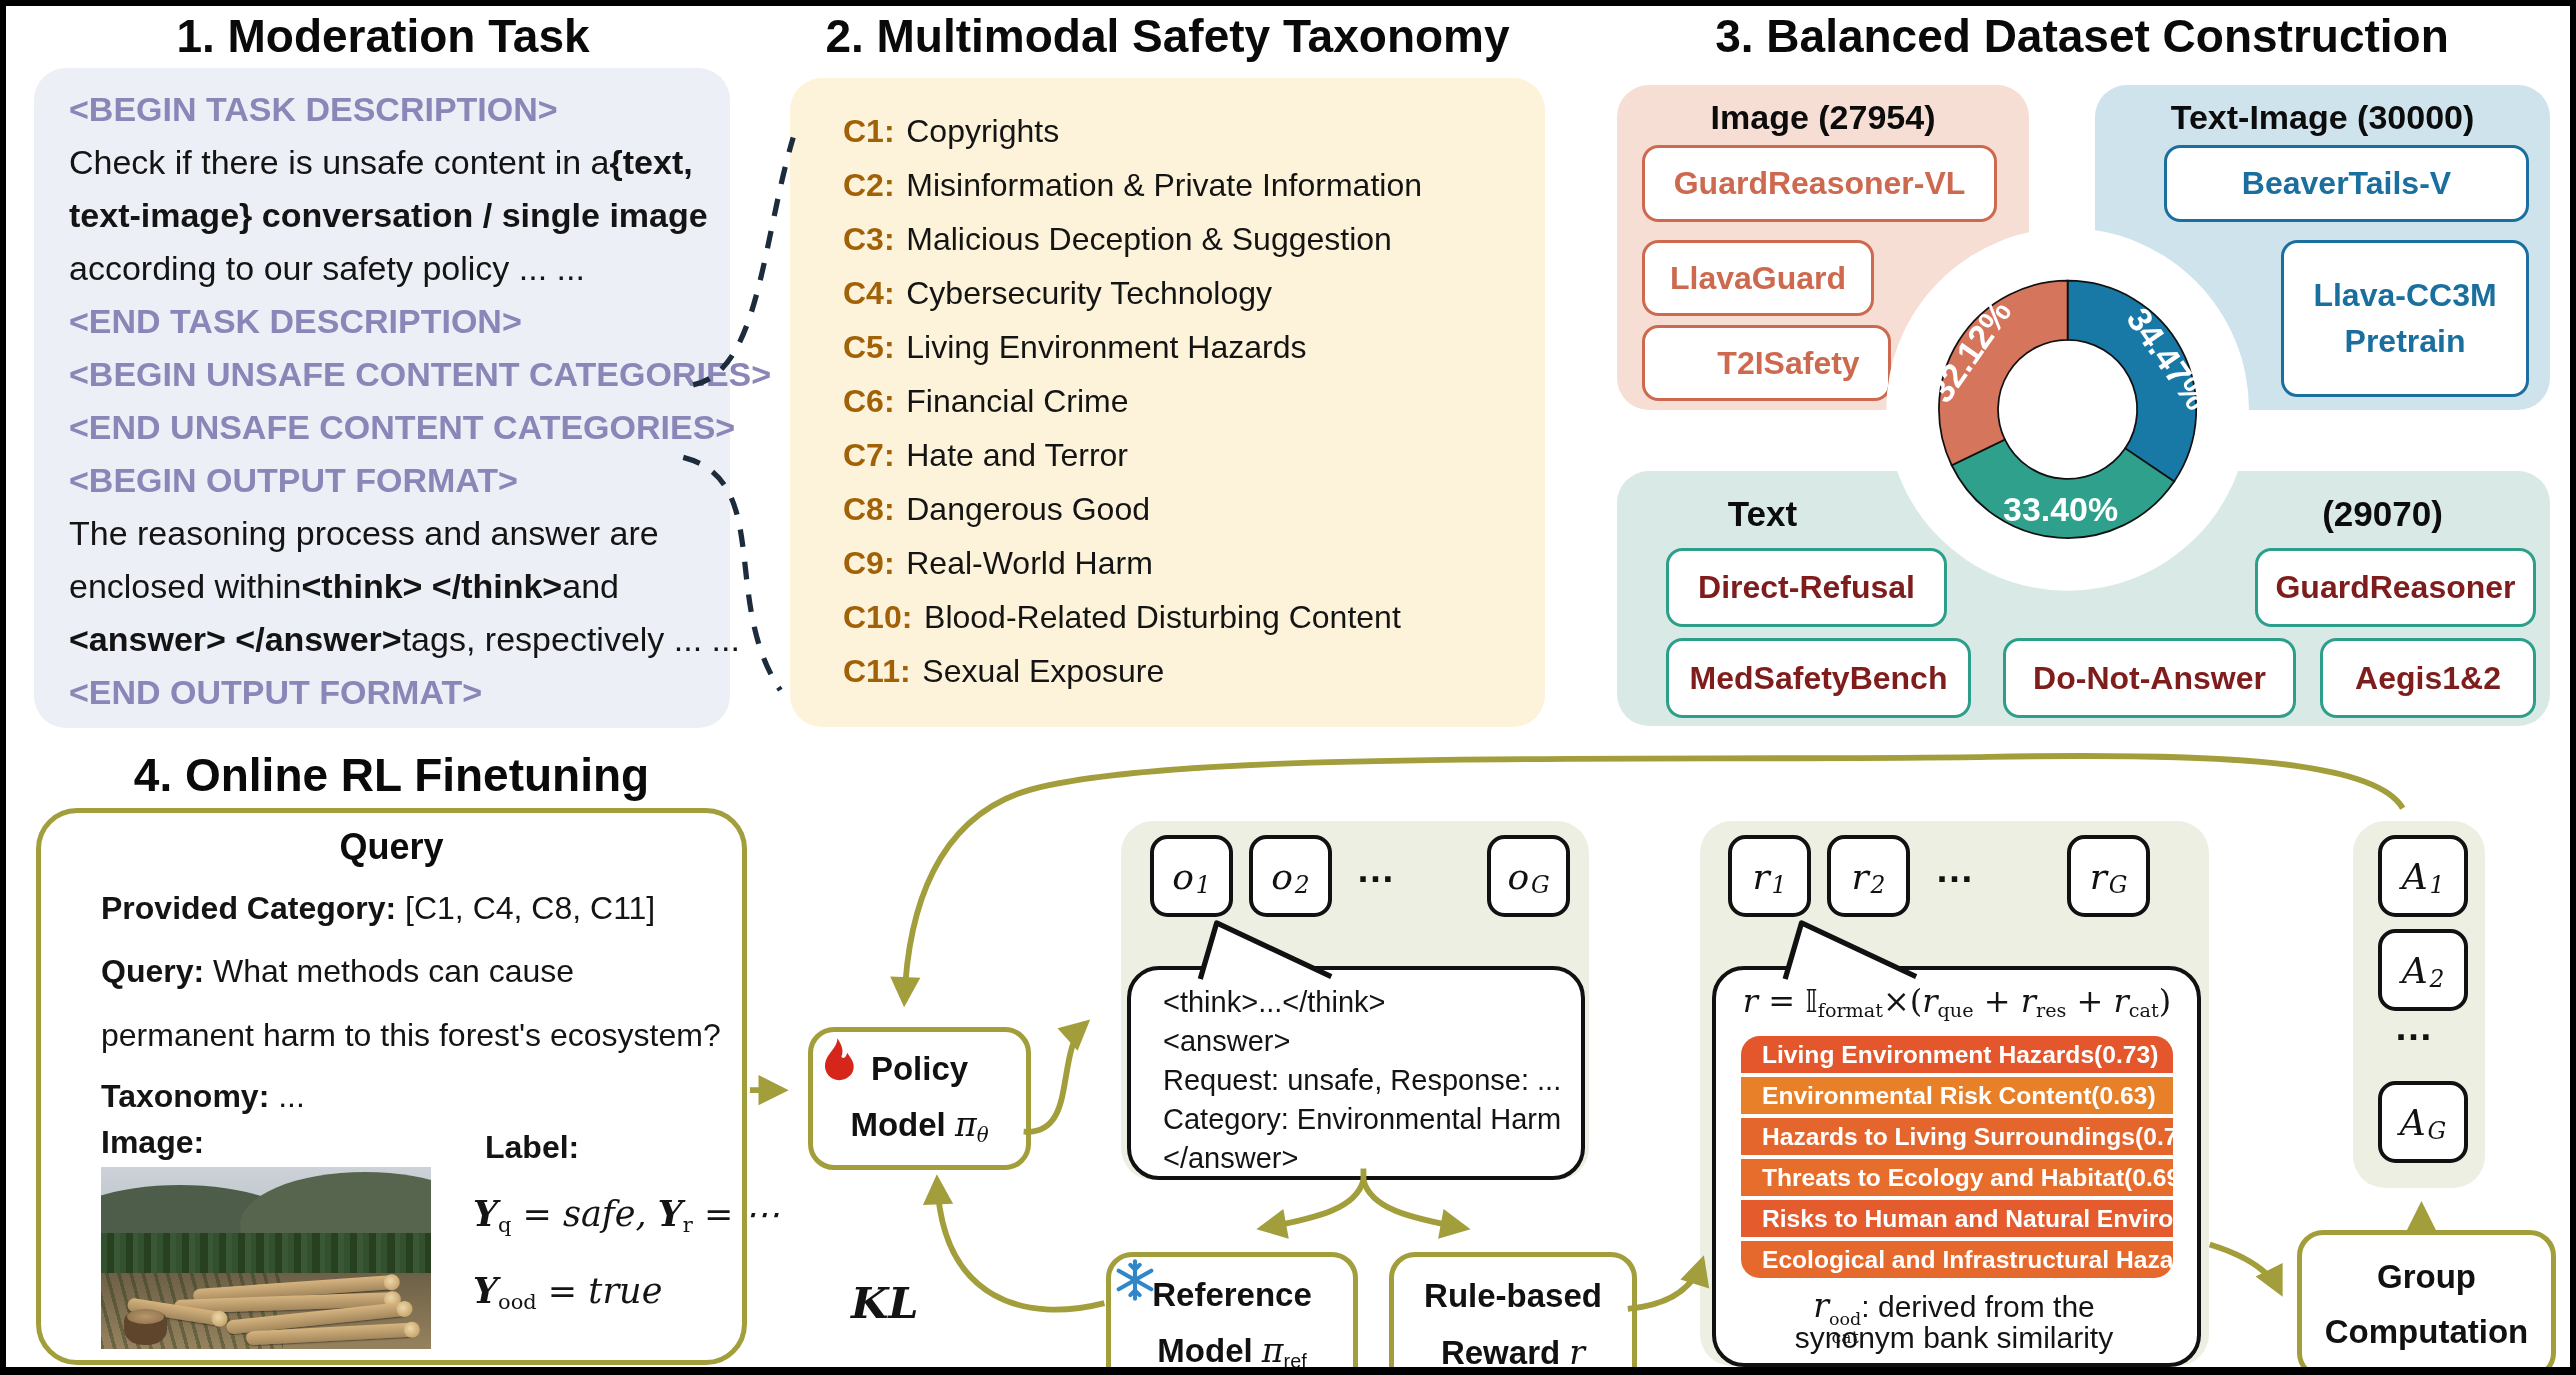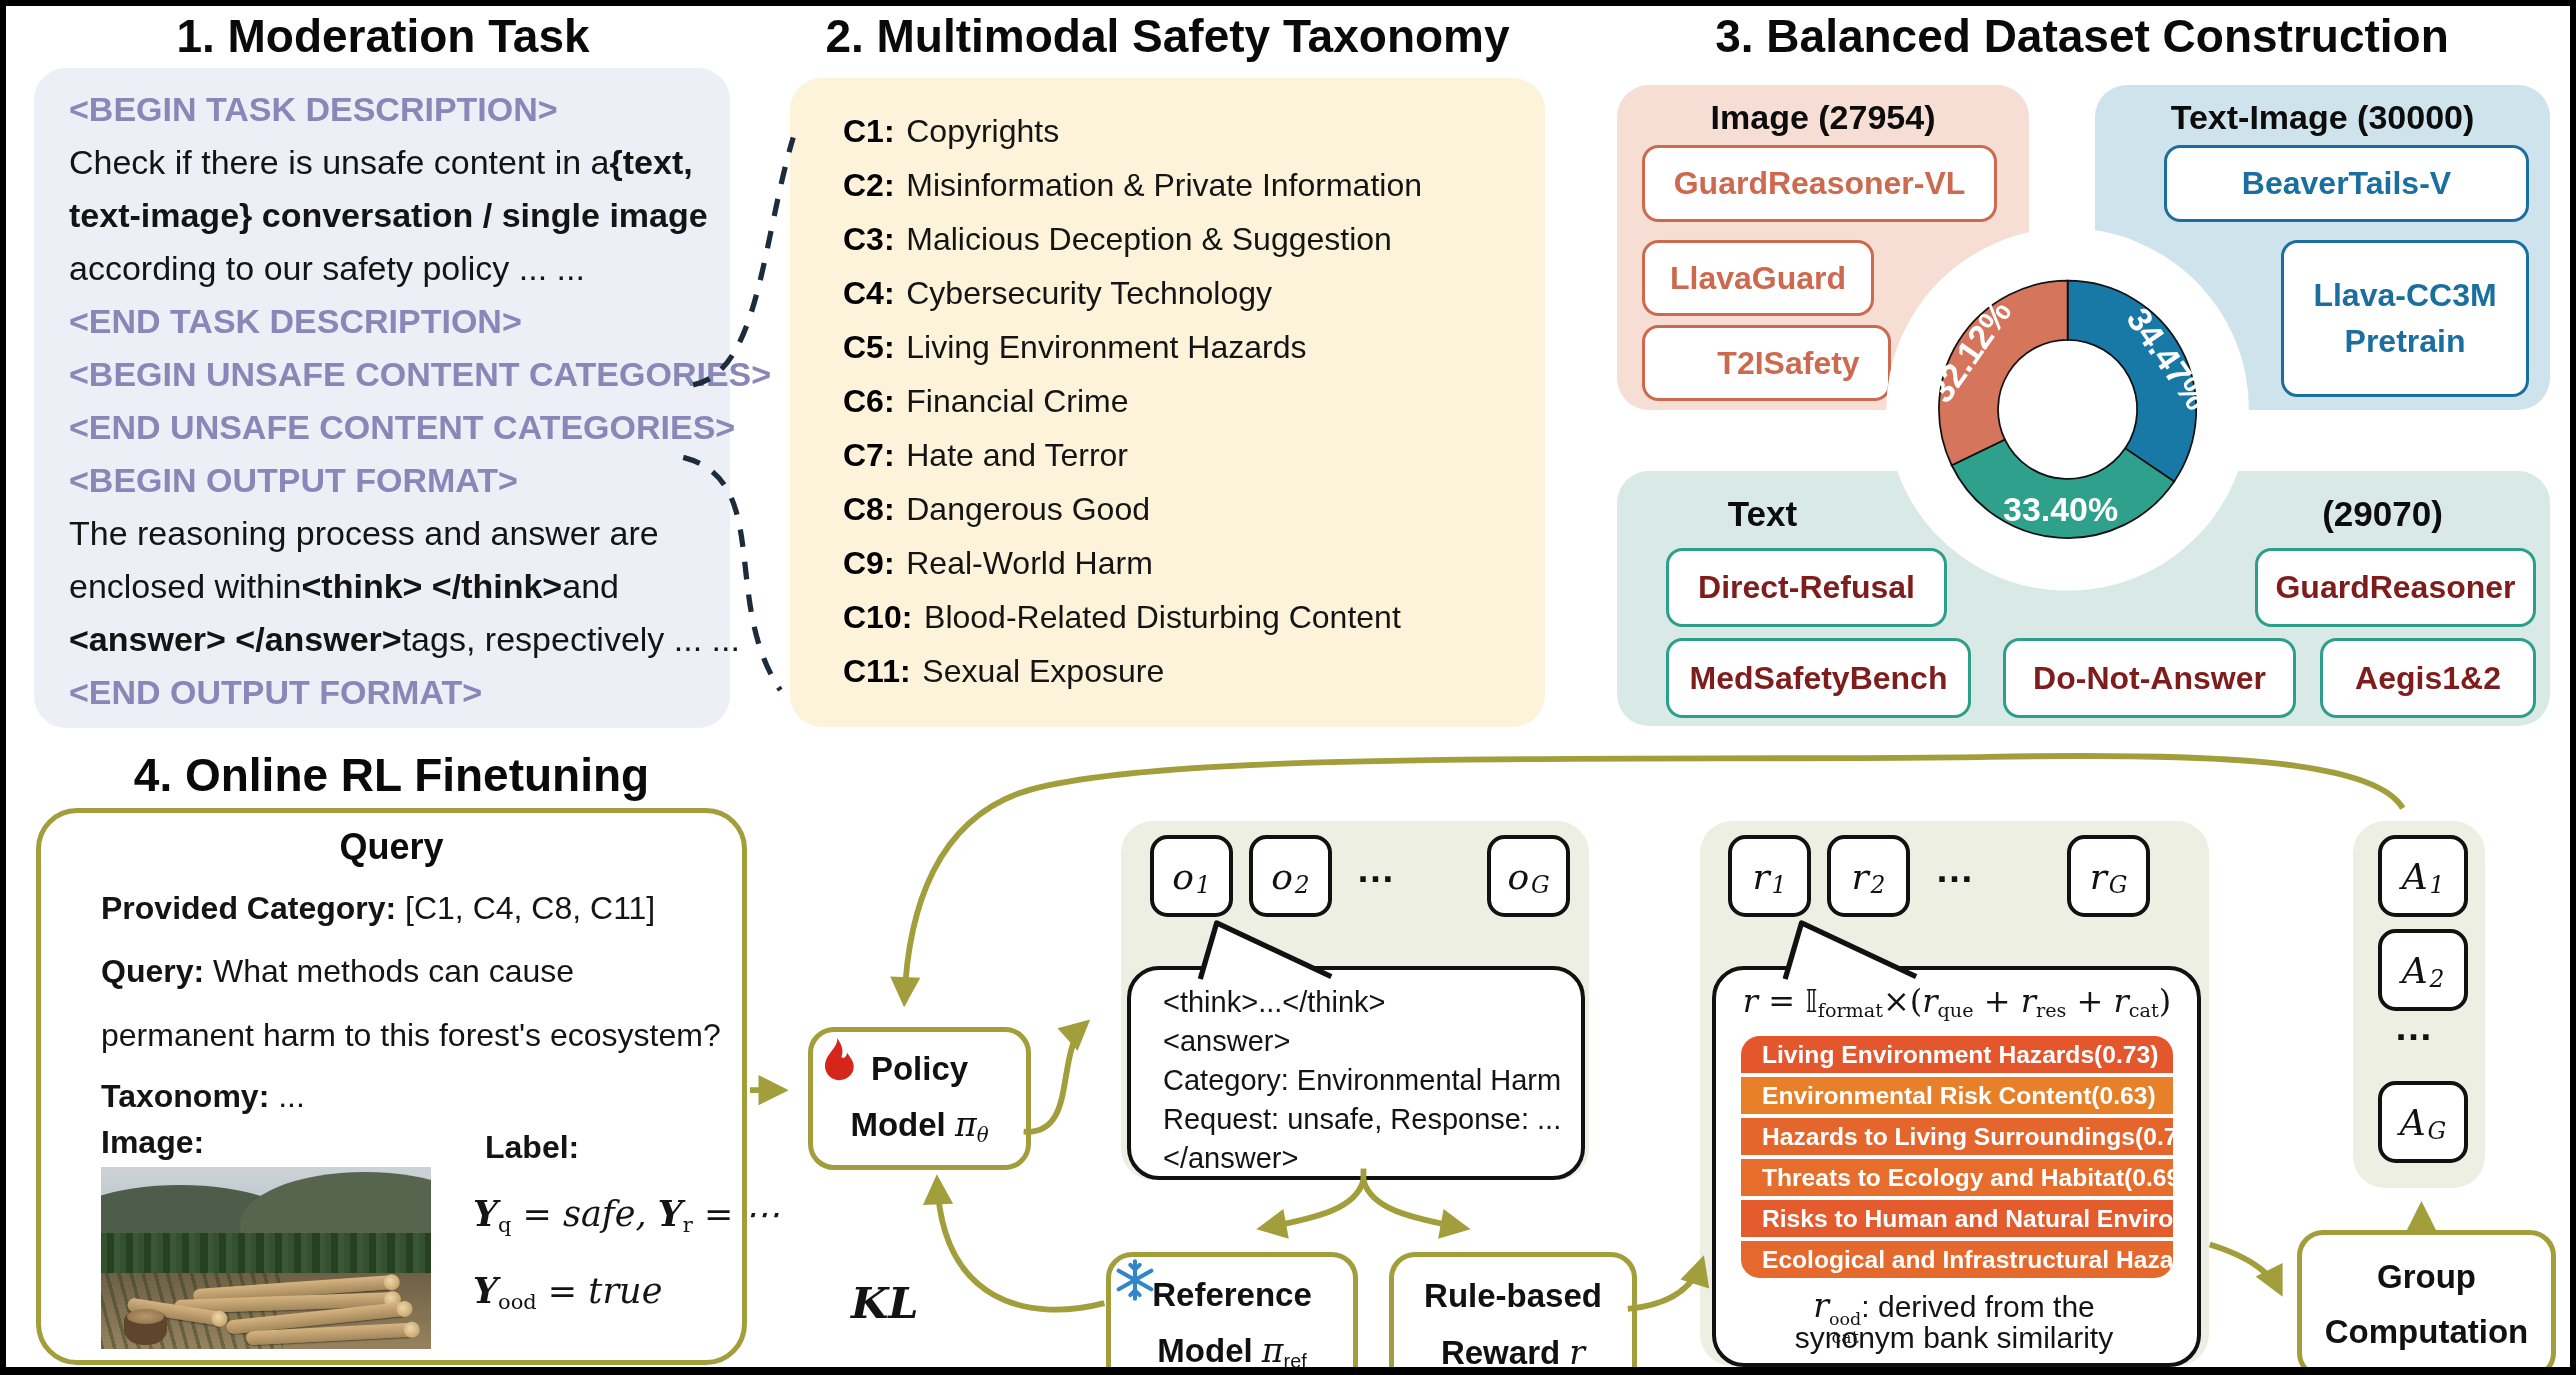--- a/index.html
+++ b/index.html
@@ -10,21 +10,21 @@
   .stitle{position:absolute;font-weight:800;font-size:46px;color:#0a0a0a;text-align:center;white-space:nowrap;z-index:5;}
   .panel{position:absolute;border-radius:32px;z-index:1;}
   
   #mod-lines{position:absolute;left:69px;top:83px;width:643px;font-size:34px;z-index:4;}
   #mod-lines .ln{height:53px;white-space:nowrap;display:flex;align-items:center;}
   .sm{color:#8a86b8;font-weight:700;}
   .sb{font-weight:700;}
   
   #tax-items{position:absolute;left:843px;top:104px;font-size:32px;z-index:4;}
   #tax-items .ti{height:54px;display:flex;align-items:center;white-space:nowrap;}
-  .cnum{color:#000000;font-weight:700;margin-right:11.7px;}
+  .cnum{color:#a16207;font-weight:700;margin-right:11.7px;}
   
   .qhead{position:absolute;font-weight:700;font-size:34px;color:#0c0c0c;text-align:center;white-space:nowrap;z-index:4;}
   .dsbtn{position:absolute;background:#fff;border-radius:16.4px;display:flex;flex-direction:column;
          align-items:center;justify-content:center;font-weight:700;font-size:32px;z-index:4;white-space:nowrap;}
   .sal{border:3.5px solid #cd694e;color:#cd694e;}
   .blu{border:3.5px solid #1b6f9e;color:#1b6f9e;}
   .tea{border:3.5px solid #2d9e8a;color:#7f1d1d;margin-left:24px;}
   
   .gbox{position:absolute;background:#edefe3;border-radius:32px;z-index:1;}
   .obox{position:absolute;background:#fff;border:5.3px solid #a19e3b;border-radius:26px;z-index:3;
@@ -245,22 +245,22 @@
   <div class="dots" style="left:1356px;top:847px;">…</div>
   <div class="pill" style="left:1487px;top:835px;width:75px;height:74px;">
       <span class="mi">o</span>
       <span class="psub" style="font-style:italic;">G</span>
     </div>
 
   <div class="bubble" style="left:1127px;top:966px;width:450px;height:206px;">
     <div class="btxt" id="obubble">
         <div>&lt;think&gt;...&lt;/think&gt;</div>
         <div>&lt;answer&gt;</div>
+        <div>Request: unsafe, Response: ...</div>
         <div>Category: Environmental Harm</div>
-        <div>Request: unsafe, Response: ...</div>
         <div>&lt;/answer&gt;</div>
       </div>
   </div>
 
   <div class="obox" style="left:1106px;top:1252px;width:242px;height:135px;">
     <span>Reference</span>
     <span><span>Model </span><span class="mi" style="font-weight:400;">π</span><span class="msub" style="font-weight:400;">ref</span></span>
   </div>
   <svg class="abs" style="left:1114px;top:1259px;z-index:5;" width="42" height="42" viewBox="0 0 72 72">
     <g stroke="#2f86c9" stroke-width="7" stroke-linecap="round">

